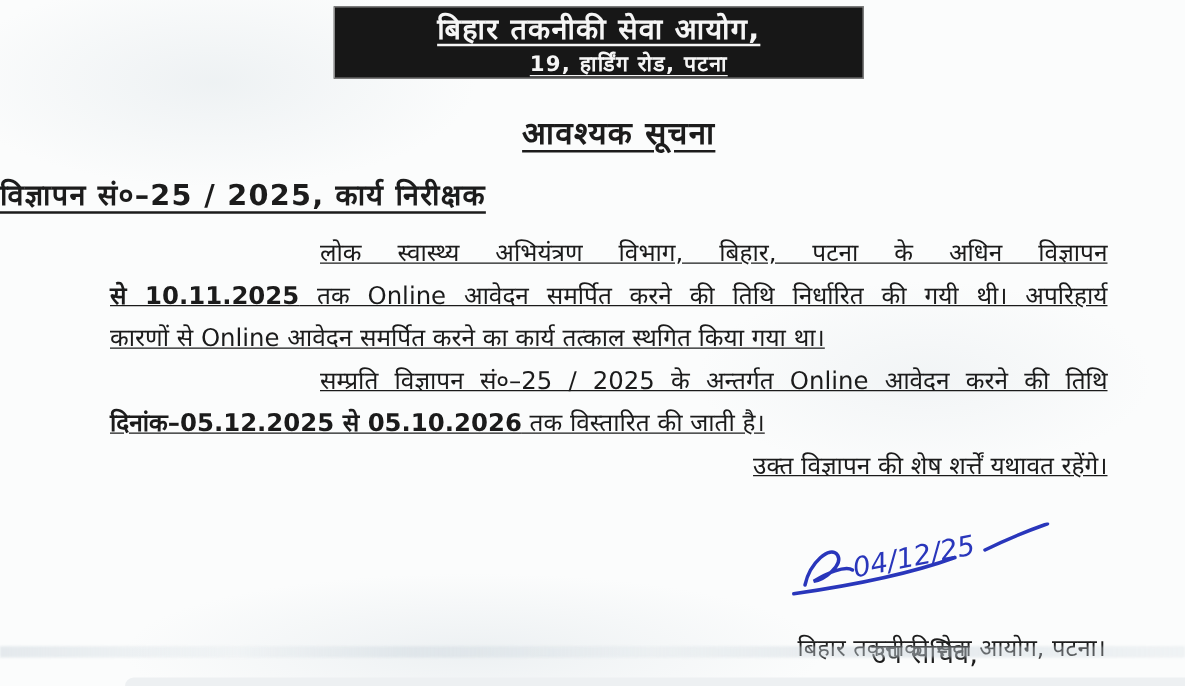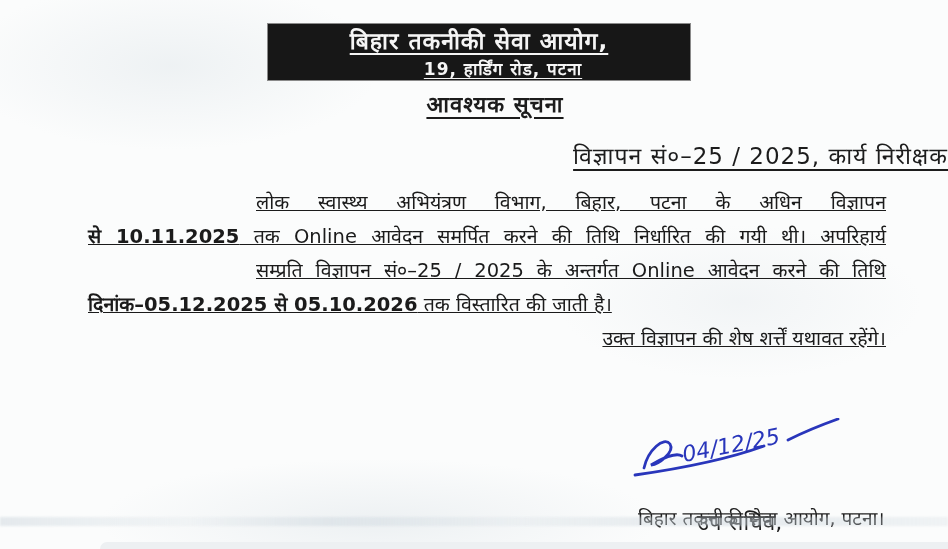--- a/index.html
+++ b/index.html
@@ -16,21 +16,21 @@
     background:
       radial-gradient(ellipse 300px 120px at 18% 12%, rgba(222,229,233,.45), rgba(222,229,233,0) 70%),
       radial-gradient(ellipse 260px 110px at 78% 55%, rgba(224,230,234,.35), rgba(224,230,234,0) 70%),
       radial-gradient(ellipse 400px 90px at 40% 95%, rgba(216,224,229,.4), rgba(216,224,229,0) 70%),
       #fbfcfc;
     color: #1c1c1c;
   }
   
   .letterhead {
     position: absolute;
-    left: 267px; top: 23px;
+    left: 267px; top: 5px;
     width: 424px; height: 58px;
     background: #171717;
     border: 1px solid #8a8a8a;
     color: #f5f5f5;
     text-align: center;
     display: flex;
     flex-direction: column;
     justify-content: center;
     gap: 1px;
   }
@@ -48,33 +48,33 @@
     text-decoration: underline;
     text-underline-offset: 3px;
     letter-spacing: 1px;
     padding-left: 48px;
   }
   .notice-heading {
     position: absolute;
     left: 0; right: 0; top: 88px;
     text-align: center;
     margin-left: 42px;
-    font-size: 22px;
+    font-size: 25px;
     font-weight: 700;
     text-decoration: underline;
     text-underline-offset: 5px;
     text-decoration-thickness: 2px;
     letter-spacing: 1px;
   }
   .advert-heading {
     position: absolute;
     left: 0; right: 0; top: 139px;
-    text-align: right;
+    text-align: left;
     font-size: 23px;
-    font-weight: 400;
+    font-weight: 700;
     text-decoration: underline;
     text-underline-offset: 5px;
     text-decoration-thickness: 2px;
     letter-spacing: 1px;
   }
   .body-text {
     position: absolute;
     left: 88px; top: 186px;
     width: 798px;
     font-size: 19.5px;
@@ -129,20 +129,21 @@
     <div class="org-addr">19, हार्डिंग रोड, पटना</div>
   </div>
 
   <div class="notice-heading">आवश्यक सूचना</div>
 
   <div class="advert-heading">विज्ञापन सं०–25 / 2025, कार्य निरीक्षक</div>
 
   <div class="body-text">
     <div class="line just indent">लोक स्वास्थ्य अभियंत्रण विभाग, बिहार, पटना के अधिन विज्ञापन</div>
     <div class="line just"><span class="b">से 10.11.2025</span><span> तक Online आवेदन समर्पित करने की तिथि निर्धारित की गयी थी। अपरिहार्य</span></div>
+    <div class="line">कारणों से Online आवेदन समर्पित करने का कार्य तत्काल स्थगित किया गया था।</div>
     <div class="line just indent">सम्प्रति विज्ञापन सं०–25 / 2025 के अन्तर्गत Online आवेदन करने की तिथि</div>
     <div class="line"><span class="b">दिनांक–05.12.2025 से 05.10.2026</span><span> तक विस्तारित की जाती है।</span></div>
     <div class="line indent">उक्त विज्ञापन की शेष शर्त्तें यथावत रहेंगे।</div>
   </div>
 
   <svg class="signature-svg" viewBox="0 0 215 66">
     <g stroke="#2936bb" stroke-width="2.8" fill="none" stroke-linecap="round">
       <path d="M16,50 C20,32 36,18 42,26 C47,34 31,46 23,47 C33,41 48,34 54,38"></path>
       <path d="M7,57 C42,52 92,44 136,28"></path>
       <path d="M160,22 C176,14 196,6 210,1"></path>

